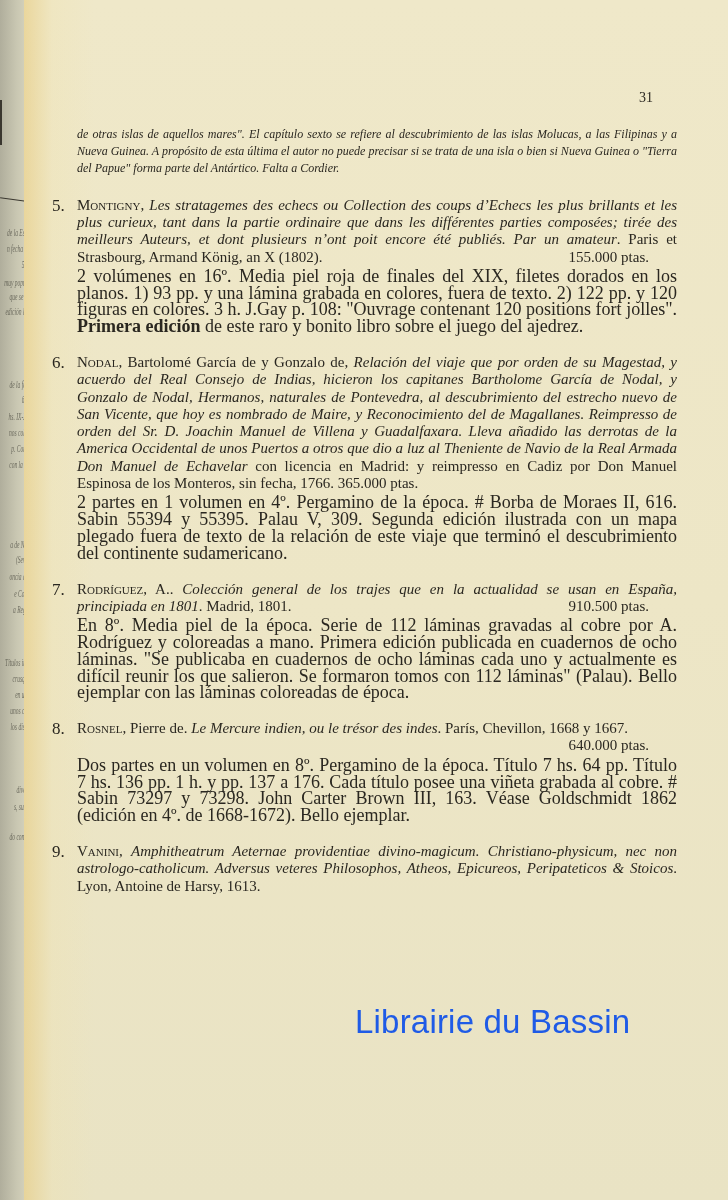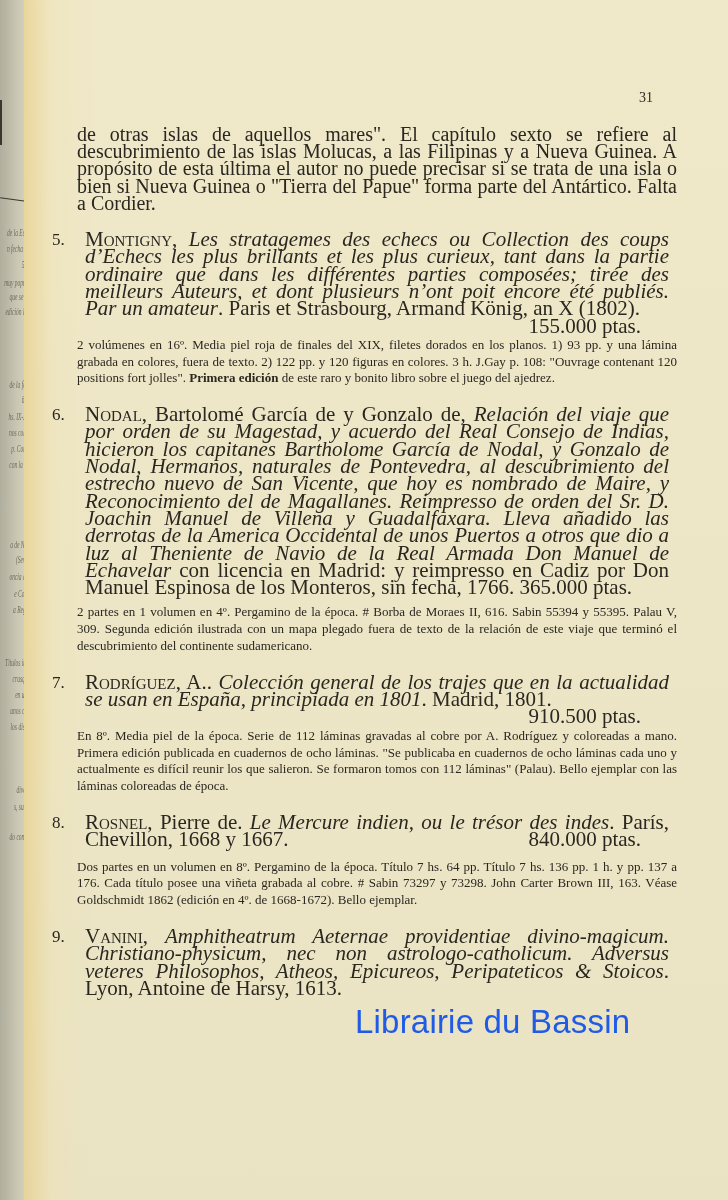--- a/index.html
+++ b/index.html
@@ -31,28 +31,28 @@
     .page {
       position: absolute; left: 24px; top: 0; width: 704px; height: 1200px;
       background:
         linear-gradient(90deg, rgba(230,200,120,.55) 0px, rgba(240,225,170,.25) 28px, rgba(0,0,0,0) 70px),
         linear-gradient(180deg, #efe8c9 0%, #ede6c6 50%, #e9e3c4 100%);
     }
     .page-number {
       position: absolute; right: 75px; top: 90px; font-size: 14px; color: #2a2720;
     }
     .content { position: absolute; left: 53px; top: 126px; width: 600px; }
-    .para { font-size: 20px; line-height: 17.2px; text-align: justify; margin: 0; }
+    .para { font-size: 12px; line-height: 17.2px; text-align: justify; margin: 0; font-style: italic; }
     .entry { position: relative; margin-top: 19px; }
     .entry .num { position: absolute; left: -25px; top: 0; font-size: 17px; line-height: 18px; }
-    .entry .head { font-size: 21px; line-height: 17.3px; text-align: justify; margin: 8px; }
+    .entry .head { font-size: 15px; line-height: 17.3px; text-align: justify; margin: 0; }
     .entry .head .author { font-variant: small-caps; }
     .entry .head i { font-style: italic; }
     .entry .price { float: right; margin-right: 28px; }
-    .entry .notes { font-size: 13px; line-height: 16.8px; text-align: justify; margin: 2px 0 0 0; }
+    .entry .notes { font-size: 18px; line-height: 16.8px; text-align: justify; margin: 2px 0 0 0; }
     .entry .notes b { font-weight: bold; }
     .clear { clear: both; }
     .watermark {
       position: absolute; left: 331px; top: 1004px;
       font-family: "Liberation Sans", sans-serif; font-size: 33px; line-height: 36px;
       color: #1f5be6; letter-spacing: 0.2px; white-space: nowrap;
     }
   </style>
 </head>
 <body>
@@ -108,21 +108,21 @@
 
     <div class="entry">
       <span class="num">7.</span>
       <p class="head"><span class="author">Rodríguez</span><span>, A.. </span><i>Colección general de los trajes que en la actualidad se usan en España, principiada en 1801</i><span>. Madrid, 1801.</span><span class="price">910.500 ptas.</span></p>
       <div class="clear"></div>
       <p class="notes">En 8º. Media piel de la época. Serie de 112 láminas gravadas al cobre por A. Rodríguez y coloreadas a mano. Primera edición publicada en cuadernos de ocho láminas. "Se publicaba en cuadernos de ocho láminas cada uno y actualmente es difícil reunir los que salieron. Se formaron tomos con 112 láminas" (Palau). Bello ejemplar con las láminas coloreadas de época.</p>
     </div>
 
     <div class="entry">
       <span class="num">8.</span>
-      <p class="head"><span class="author">Rosnel</span><span>, Pierre de. </span><i>Le Mercure indien, ou le trésor des indes</i><span>. París, Chevillon, 1668 y 1667.</span><span class="price">840.000 ptas.</span></p>
+      <p class="head"><span class="author">Rosnel</span><span>, Pierre de. </span><i>Le Mercure indien, ou le trésor des indes</i><span>. París, Chevillon, 1668 y 1667.</span><span class="price">640.000 ptas.</span></p>
       <div class="clear"></div>
       <p class="notes">Dos partes en un volumen en 8º. Pergamino de la época. Título 7 hs. 64 pp. Título 7 hs. 136 pp. 1 h. y pp. 137 a 176. Cada título posee una viñeta grabada al cobre. # Sabin 73297 y 73298. John Carter Brown III, 163. Véase Goldschmidt 1862 (edición en 4º. de 1668-1672). Bello ejemplar.</p>
     </div>
 
     <div class="entry">
       <span class="num">9.</span>
       <p class="head"><span class="author">Vanini</span><span>, </span><i>Amphitheatrum Aeternae providentiae divino-magicum. Christiano-physicum, nec non astrologo-catholicum. Adversus veteres Philosophos, Atheos, Epicureos, Peripateticos &amp; Stoicos</i><span>. Lyon, Antoine de Harsy, 1613.</span></p>
     </div>
   </div>
 

